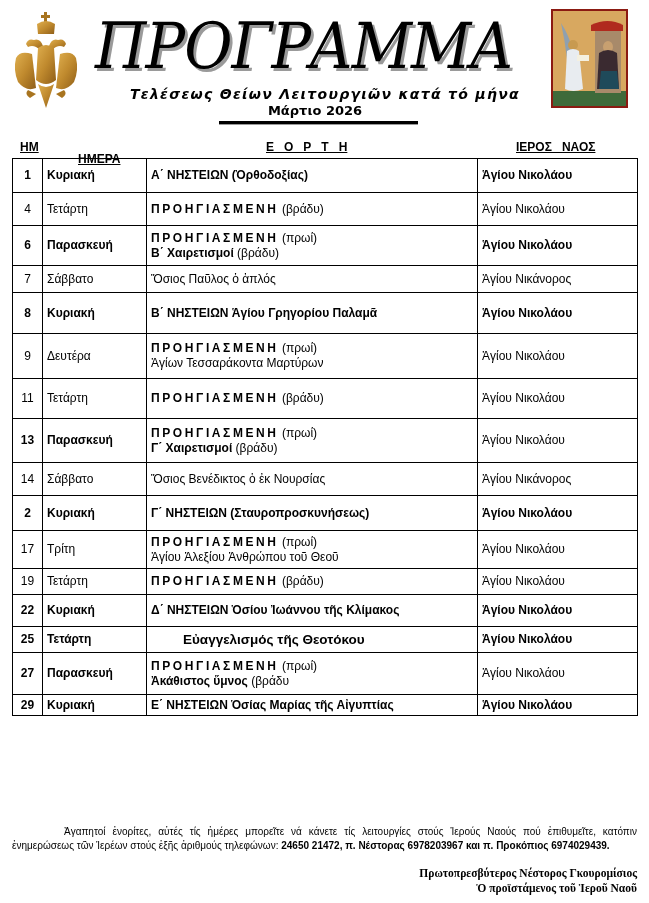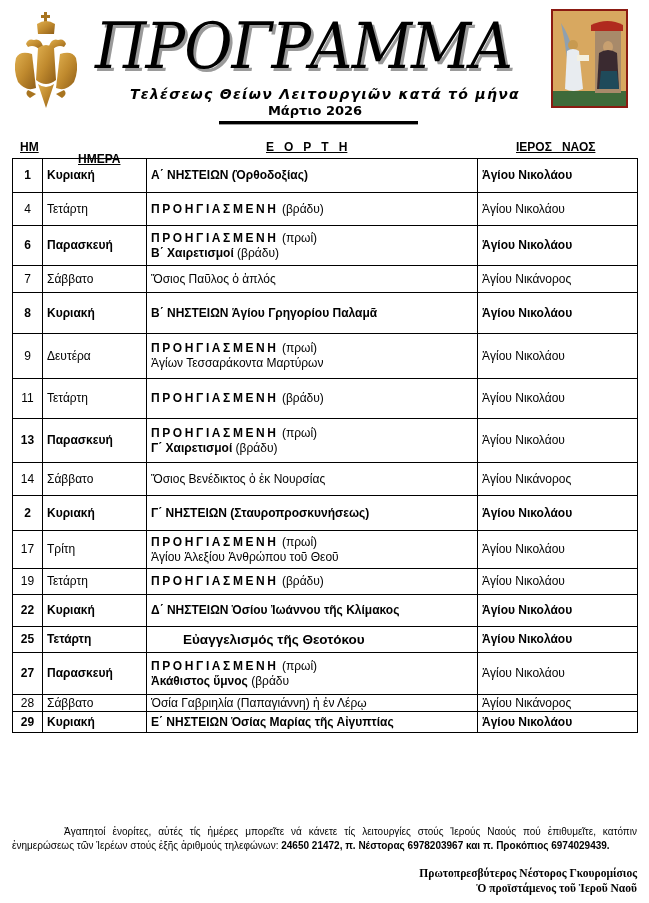--- a/index.html
+++ b/index.html
@@ -200,26 +200,20 @@
       </tr>
       <tr style="height: 42px;">
         <td class="c-num b big"><span>27</span></td>
         <td class="c-day b"><span>Παρασκευή</span></td>
         <td class="c-feast">
           <span class="l2"><span class="prog">ΠΡΟΗΓΙΑΣΜΕΝΗ</span><span> (πρωί)</span></span>
           <span class="l2"><span class="b">Ἀκάθιστος  ὕμνος</span><span> (βράδυ</span></span>
         </td>
         <td class="c-church"><span>Ἁγίου Νικολάου</span></td>
       </tr>
-      <tr style="height: 17px;">
-        <td class="c-num"><span>28</span></td>
-        <td class="c-day"><span>Σάββατο</span></td>
-        <td class="c-feast"><span>Ὁσία Γαβριηλία (Παπαγιάννη) ἡ ἐν Λέρῳ</span></td>
-        <td class="c-church"><span>Ἁγίου Νικάνορος</span></td>
-      </tr>
       <tr style="height: 21px;">
         <td class="c-num b big"><span>29</span></td>
         <td class="c-day b"><span>Κυριακή</span></td>
         <td class="c-feast"><span class="b">Ε΄ ΝΗΣΤΕΙΩΝ  Ὁσίας Μαρίας τῆς Αἰγυπτίας</span></td>
         <td class="c-church b"><span>Ἁγίου Νικολάου</span></td>
       </tr>
     </tbody>
 </table>
 
 <div class="note"><span class="indent"></span><span>Ἀγαπητοί ἐνορίτες, αὐτές τίς ἡμέρες μπορεῖτε νά κάνετε τίς λειτουργίες στούς Ἱερούς Ναούς πού ἐπιθυμεῖτε, κατόπιν ἐνημερώσεως τῶν Ἱερέων στούς ἑξῆς ἀριθμούς τηλεφώνων: </span><span class="b">24650 21472, π. Νέστορας 6978203967 και π. Προκόπιος 6974029439.</span></div>

